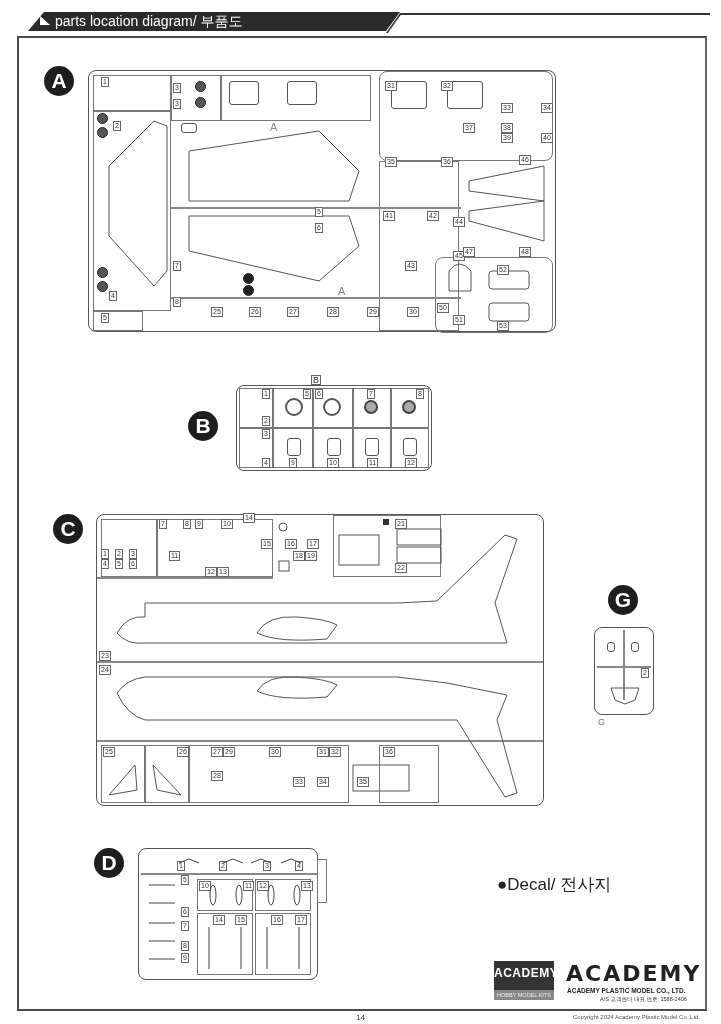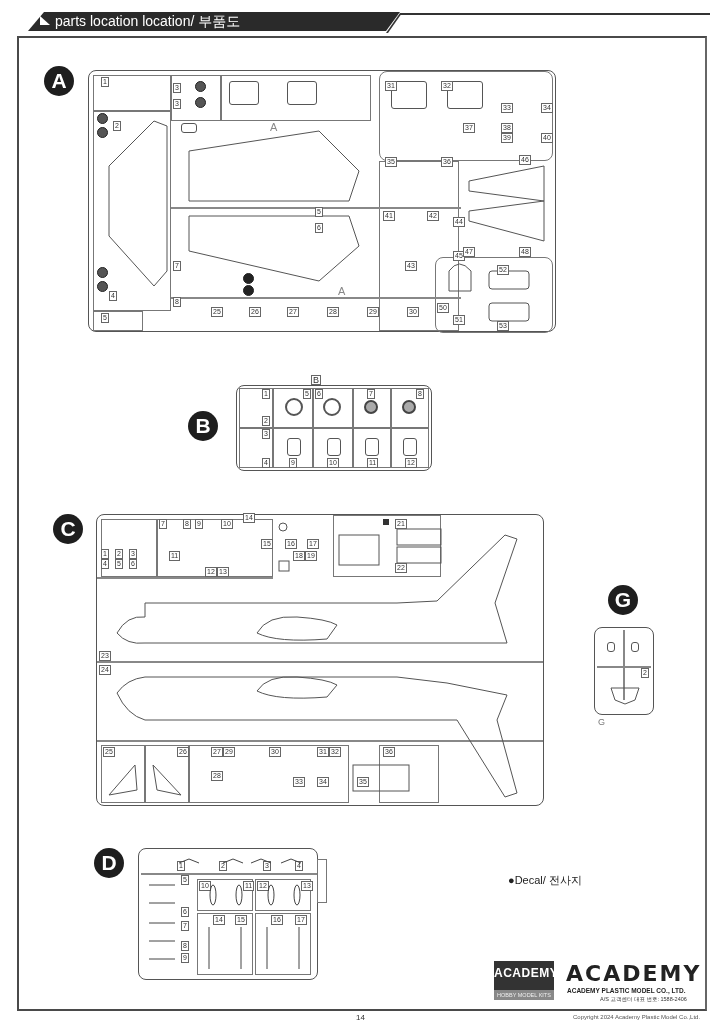--- a/index.html
+++ b/index.html
@@ -12,38 +12,38 @@
   .frame { position:absolute; left:17px; top:36px; width:690px; height:975px; border:2px solid #4a4a4a; box-sizing:border-box; border-right-color:#666; }
   .badge { position:absolute; width:30px; height:30px; border-radius:50%; background:#1e1e1e; color:#fff; font-weight:bold; font-size:21px; display:flex; align-items:center; justify-content:center; }
   .sprue { position:absolute; border:1.5px solid #555; border-radius:8px; box-sizing:border-box; background:#fff; }
   .cell { position:absolute; border:1px solid #777; box-sizing:border-box; }
   .num { position:absolute; font-size:7px; border:1px solid #666; padding:0 1px; line-height:8px; background:#fff; color:#333; }
   .part { position:absolute; border:1px solid #555; box-sizing:border-box; border-radius:3px; }
   .dot { position:absolute; width:9px; height:9px; border-radius:50%; background:#555; border:1px solid #222; }
   .ring { position:absolute; border-radius:50%; border:2px solid #555; box-sizing:border-box; }
   .runner-h { position:absolute; height:2px; background:#888; }
   .runner-v { position:absolute; width:2px; background:#888; }
-  .decal-note { position:absolute; left:508px; top:873px; font-size:11px; color:#222; }
+  .decal-note { position:absolute; left:497px; top:873px; font-size:17px; color:#222; }
   .logo-box { position:absolute; left:494px; top:961px; width:60px; height:39px; background:#333; }
   .logo-box-top { color:#fff; font-weight:bold; font-size:12px; text-align:center; padding-top:5px; letter-spacing:0.5px; }
   .logo-box-bot { position:absolute; left:0; bottom:0; width:100%; height:10px; background:#888; color:#eee; font-size:5.5px; text-align:center; line-height:10px; }
   .brand-big { position:absolute; left:566px; top:961px; font-size:22px; font-weight:bold; letter-spacing:2px; color:#222; font-family:"DejaVu Sans", sans-serif; }
   .brand-sub { position:absolute; left:567px; top:987px; font-size:6.5px; font-weight:bold; color:#222; }
   .brand-as { position:absolute; left:600px; top:996px; font-size:5.5px; color:#333; }
   .copyright { position:absolute; left:573px; top:1014px; font-size:6px; color:#555; }
   .page-num { position:absolute; left:356px; top:1013px; font-size:8px; color:#333; }
   svg { position:absolute; overflow:visible; }
 </style>
 </head>
 <body>
 
 <div class="header-bar"></div>
 <div class="header-title">
   <span class="header-tri"></span>
-  <span>parts location location/ 부품도</span>
+  <span>parts location diagram/ 부품도</span>
 </div>
 <div class="header-slash"></div>
 <div class="header-line"></div>
 
 <div class="frame"></div>
 
 <div class="badge" style="left:44px;top:66px;">
     <span>A</span>
   </div>
 <div class="sprue" style="left:88px;top:70px;width:468px;height:262px;">

